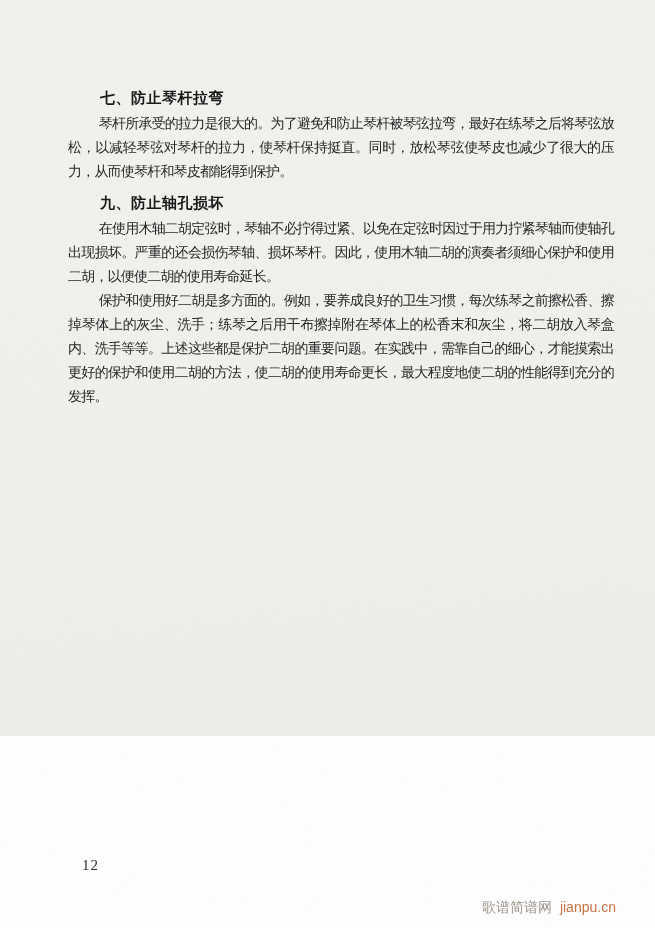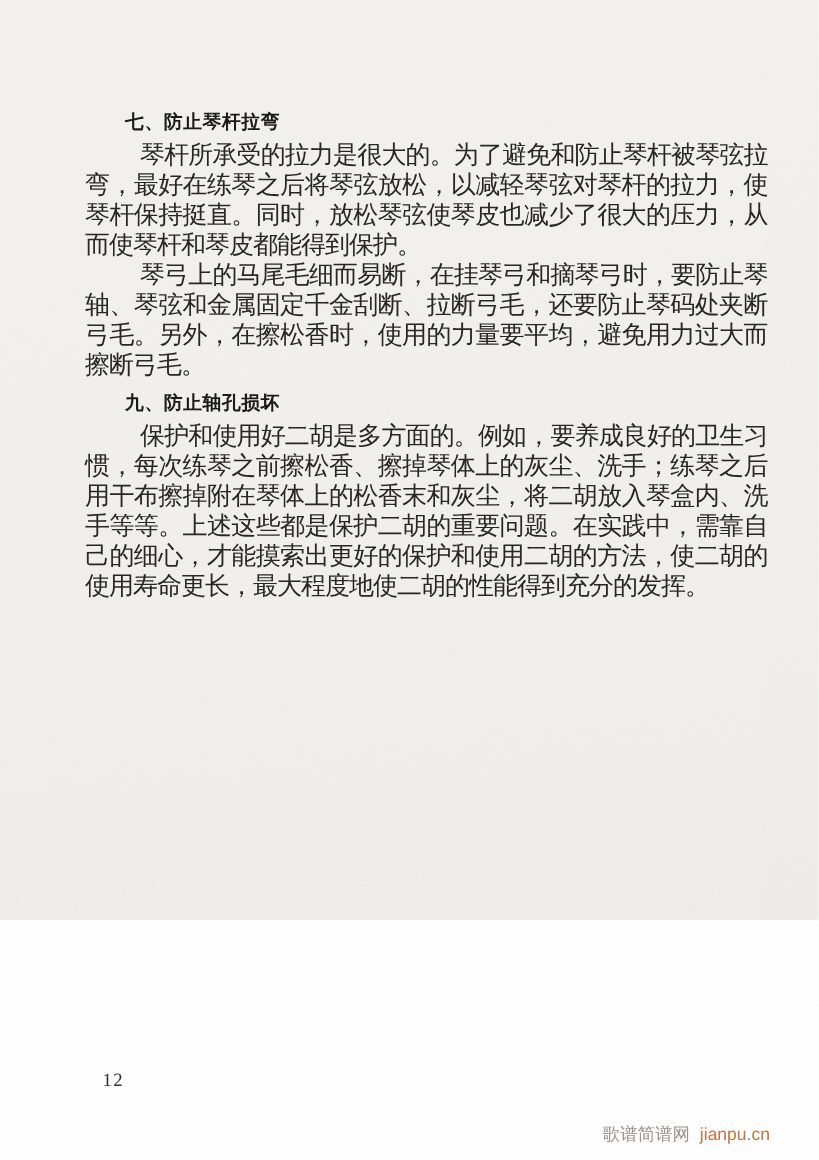--- a/index.html
+++ b/index.html
@@ -37,21 +37,21 @@
     color: #161616;
     line-height: 24px;
     margin: 7px 0 2px 0;
     padding-left: 32px;
     letter-spacing: 0.5px;
   }
   section:first-child .heading {
     margin-top: 0;
   }
   .para {
-    font-size: 20px;
+    font-size: 14px;
     line-height: 24px;
     letter-spacing: -0.8px;
     text-align: justify;
     text-indent: 2.2em;
     margin: 0;
     color: #232323;
   }
   .page-number {
     position: absolute;
     left: 82px;
@@ -82,25 +82,25 @@
 <div class="page">
 
   <div class="content">
 
     <section>
       <h2 class="heading">七、防止琴杆拉弯</h2>
       <p class="para">琴杆所承受的拉力是很大的。为了避免和防止琴杆被琴弦拉弯，最好在练琴之后将琴弦放松，以减轻琴弦对琴杆的拉力，使琴杆保持挺直。同时，放松琴弦使琴皮也减少了很大的压力，从而使琴杆和琴皮都能得到保护。</p>
     </section>
 
     <section>
-      <p class="para">琴弓上的马尾毛细而易断，在挂琴弓和摘琴弓时，要防止琴轴、琴弦和金属固定千金刮断、拉断弓毛，还要防止琴码处夹断弓毛。另外，在擦松香时，使用的力量要平均，避免用力过大而擦断弓毛。</p>
     </section>
 
     <section>
       <h2 class="heading">九、防止轴孔损坏</h2>
+      <p class="para">在使用木轴二胡定弦时，琴轴不必拧得过紧、以免在定弦时因过于用力拧紧琴轴而使轴孔出现损坏。严重的还会损伤琴轴、损坏琴杆。因此，使用木轴二胡的演奏者须细心保护和使用二胡，以便使二胡的使用寿命延长。</p>
       <p class="para">保护和使用好二胡是多方面的。例如，要养成良好的卫生习惯，每次练琴之前擦松香、擦掉琴体上的灰尘、洗手；练琴之后用干布擦掉附在琴体上的松香末和灰尘，将二胡放入琴盒内、洗手等等。上述这些都是保护二胡的重要问题。在实践中，需靠自己的细心，才能摸索出更好的保护和使用二胡的方法，使二胡的使用寿命更长，最大程度地使二胡的性能得到充分的发挥。</p>
     </section>
 
   </div>
 
   <div class="page-number">12</div>
 
   <div class="watermark">
     <span class="wm-name">歌谱简谱网</span>
     <span class="wm-url">jianpu.cn</span>

